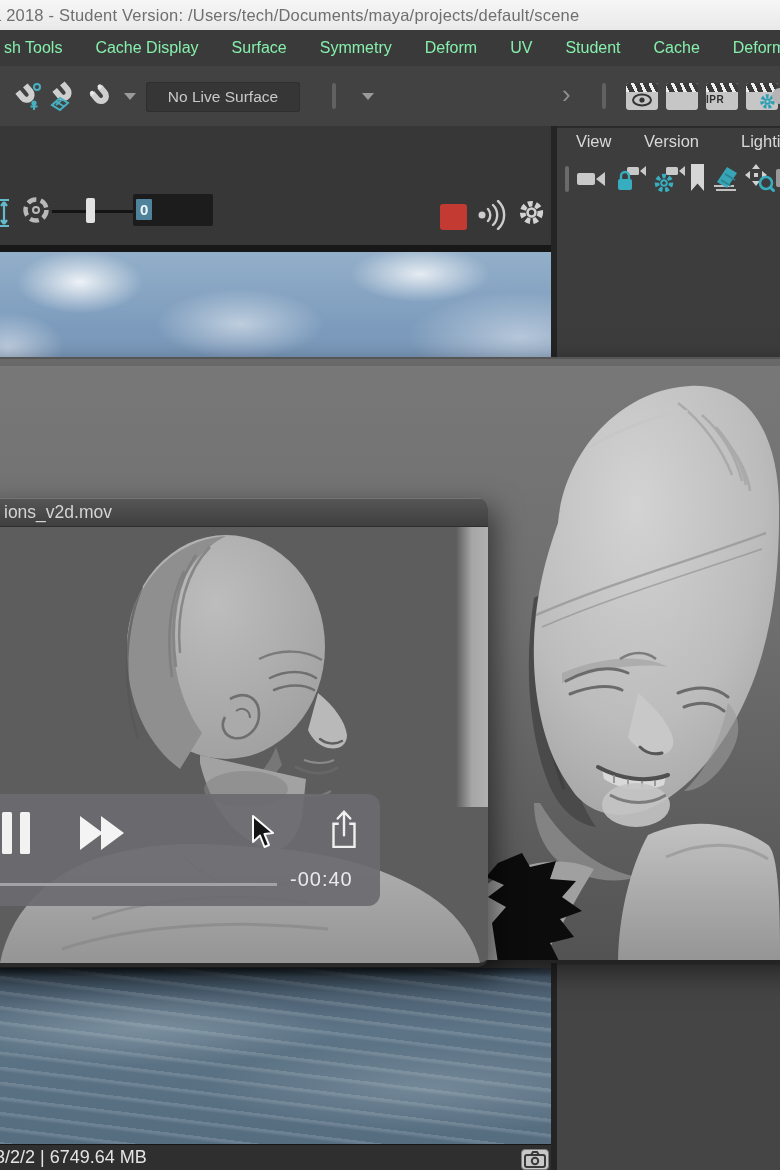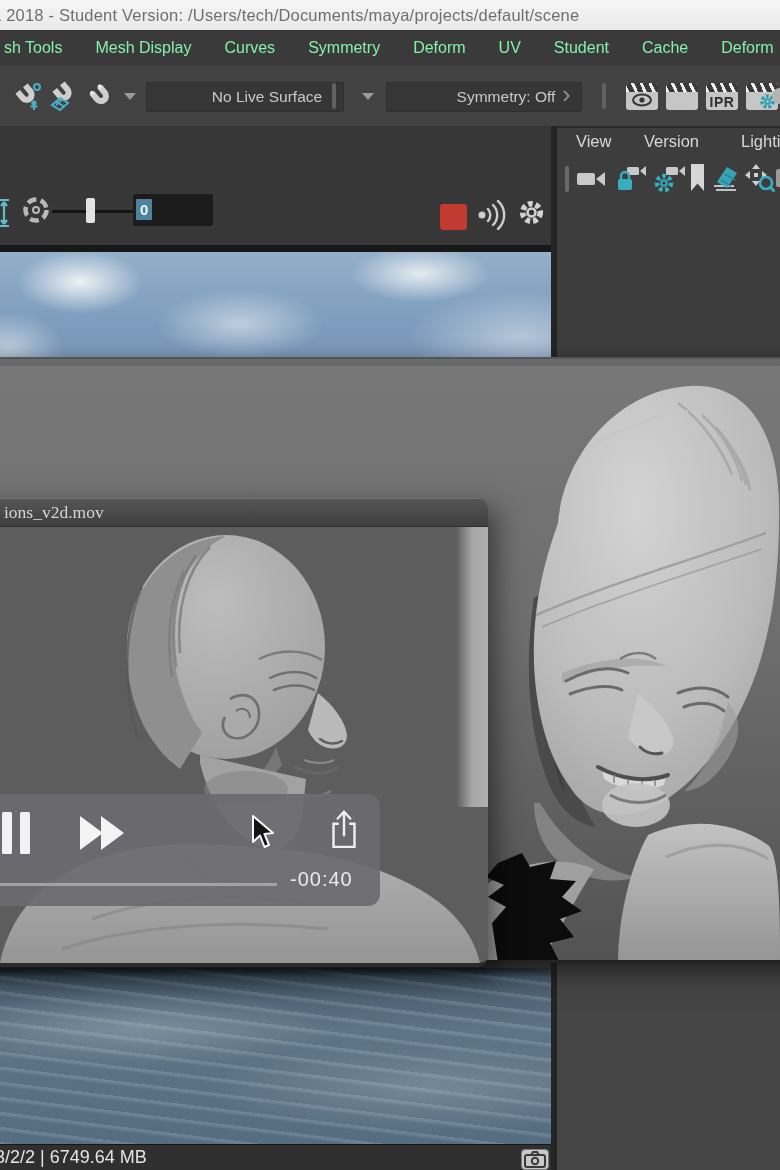--- a/index.html
+++ b/index.html
@@ -17,32 +17,32 @@
     font-size:16.5px;color:#6f6f6f;letter-spacing:.2px;}
 
   
   .menubar{left:0;top:30px;width:780px;height:36px;background:#3a3a3a;
     display:flex;align-items:center;gap:33px;padding-left:4px;box-sizing:border-box;overflow:hidden;}
   .menubar span{font-size:16px;color:#86efac;white-space:nowrap;flex:0 0 auto;}
 
   
   .toolbar{left:0;top:66px;width:780px;height:60px;background:#424242;overflow:hidden;}
   .insetbox{position:absolute;top:16px;height:30px;background:#363636;border-radius:3px;
-    color:#c9c9c9;font-size:15.5px;line-height:30px;text-align:center;box-shadow:inset 0 0 0 1px #2f2f2f;padding-left:44px;}
+    color:#c9c9c9;font-size:15.5px;line-height:30px;text-align:center;box-shadow:inset 0 0 0 1px #2f2f2f;}
   .caret{position:absolute;width:0;height:0;border-left:6px solid transparent;
     border-right:6px solid transparent;border-top:7px solid #9a9a9a;}
   .pill{position:absolute;top:17px;width:4px;height:26px;background:#616161;border-radius:2px;}
   .chev{position:absolute;top:13px;color:#8f8f8f;font-size:26px;line-height:30px;}
   .magnet{position:absolute;top:13px;width:34px;height:34px;}
   .clap{position:absolute;top:17px;width:32px;height:27px;background:#c6c6c6;border-radius:3px;}
   .clap::before{content:"";position:absolute;top:0;left:0;right:0;height:9px;
     border-radius:3px 3px 0 0;
     background:repeating-linear-gradient(65deg,#efefef 0 3px,#3a3a3a 3px 8px);}
-  .clap .iprtxt{position:absolute;left:0;right:0;top:11px;text-align:center;
-    font-weight:bold;font-size:14px;color:#2e2e2e;letter-spacing:.5px;}
+  .clap .iprtxt{position:absolute;left:0;right:0;top:11px;
+    font-weight:bold;font-size:10px;color:#2e2e2e;letter-spacing:.5px;}
   .partcircle{position:absolute;top:22px;left:772px;width:16px;height:16px;border-radius:50%;
     background:#b5b5b5;}
 
   
   .capture{left:0;top:126px;width:552px;height:126px;background:#373737;
     border-bottom:7px solid #181818;box-sizing:border-box;overflow:hidden;}
   .cap-track{position:absolute;left:52px;top:84px;width:82px;height:3px;background:#141414;}
   .cap-handle{position:absolute;left:86px;top:72px;width:9px;height:25px;background:#e2e2e2;border-radius:2px;}
   .cap-field{position:absolute;left:133px;top:68px;width:80px;height:32px;background:#1c1c1c;
     border-radius:2px;line-height:32px;padding-left:3px;box-sizing:border-box;}
@@ -95,21 +95,21 @@
 
   
   .smallwin{left:-26px;top:498px;width:514px;height:469px;z-index:10;
     border-radius:0 10px 10px 0;
     box-shadow:8px 10px 28px rgba(0,0,0,.5);
     border-bottom:4px solid #2b2b2b;box-sizing:border-box;overflow:hidden;}
   .sw-title{position:absolute;left:0;top:0;width:100%;height:29px;
     background:linear-gradient(#565656,#3f3f3f);border-bottom:1px solid #2e2e2e;
     border-radius:0 10px 0 0;box-sizing:border-box;}
   .sw-title::before{content:"";position:absolute;top:0;left:0;width:100%;height:1px;background:#737373;}
-  .sw-title .wtext{position:absolute;left:30px;top:4px;font-size:17.5px;color:#d4d4d4;white-space:nowrap;font-family:Liberation Serif, serif;}
+  .sw-title .wtext{position:absolute;left:30px;top:4px;font-size:17.5px;color:#d4d4d4;white-space:nowrap;}
   .sw-content{position:absolute;left:0;top:29px;width:514px;height:436px;background:#5d5d5d;overflow:hidden;}
 
   
   .controls{position:absolute;left:0;top:267px;width:406px;height:112px;border-radius:12px;
     background:rgba(106,106,112,.92);}
   .pbar{position:absolute;top:18px;width:10px;height:42px;background:#f2f2f2;border-radius:1.5px;}
   .ptrack{position:absolute;left:0;top:89px;height:3px;background:#6e6e74;}
   .pplayed{position:absolute;left:0;top:89px;height:3px;background:#a2a2a8;}
   .ptime{position:absolute;left:316px;top:74px;font-size:20px;color:#ebebeb;letter-spacing:1px;}
 
@@ -117,22 +117,22 @@
 </style>
 </head>
 <body>
 
 <div class="abs titlebar">
   <div class="ttext">a 2018 - Student Version: /Users/tech/Documents/maya/projects/default/scene</div>
 </div>
 
 <div class="abs menubar">
   <span>sh Tools</span>
-  <span>Mesh Display</span>
-  <span>Curves</span>
+  <span>Cache Display</span>
+  <span>Surface</span>
   <span>Symmetry</span>
   <span>Deform</span>
   <span>UV</span>
   <span>Student</span>
   <span>Cache</span>
   <span>Deform</span>
 </div>
 
 <div class="abs toolbar">
 
@@ -157,21 +157,20 @@
         <circle cx="22" cy="9" r="2.2" fill="#e8e8e8"></circle>
     </g>
   </svg>
   <div class="caret" style="left:124px;top:27px"></div>
 
   <div class="insetbox" style="left:146px;width:154px">No Live Surface</div>
 
   <div class="pill" style="left:332px"></div>
   <div class="caret" style="left:362px;top:27px"></div>
 
-  <div class="insetbox" style="left:386px;width:152px">Symmetry: Off</div>
 
   <div class="chev" style="left:562px">›</div>
   <div class="pill" style="left:602px"></div>
 
   <div class="clap" style="left:626px">
     <svg style="position:absolute;left:5px;top:10px" width="22" height="15" viewBox="0 0 22 15">
       <ellipse cx="11" cy="7" rx="9" ry="5.5" fill="none" stroke="#343434" stroke-width="2"></ellipse>
       <circle cx="11" cy="7" r="2.6" fill="#343434"></circle>
     </svg>
   </div>

